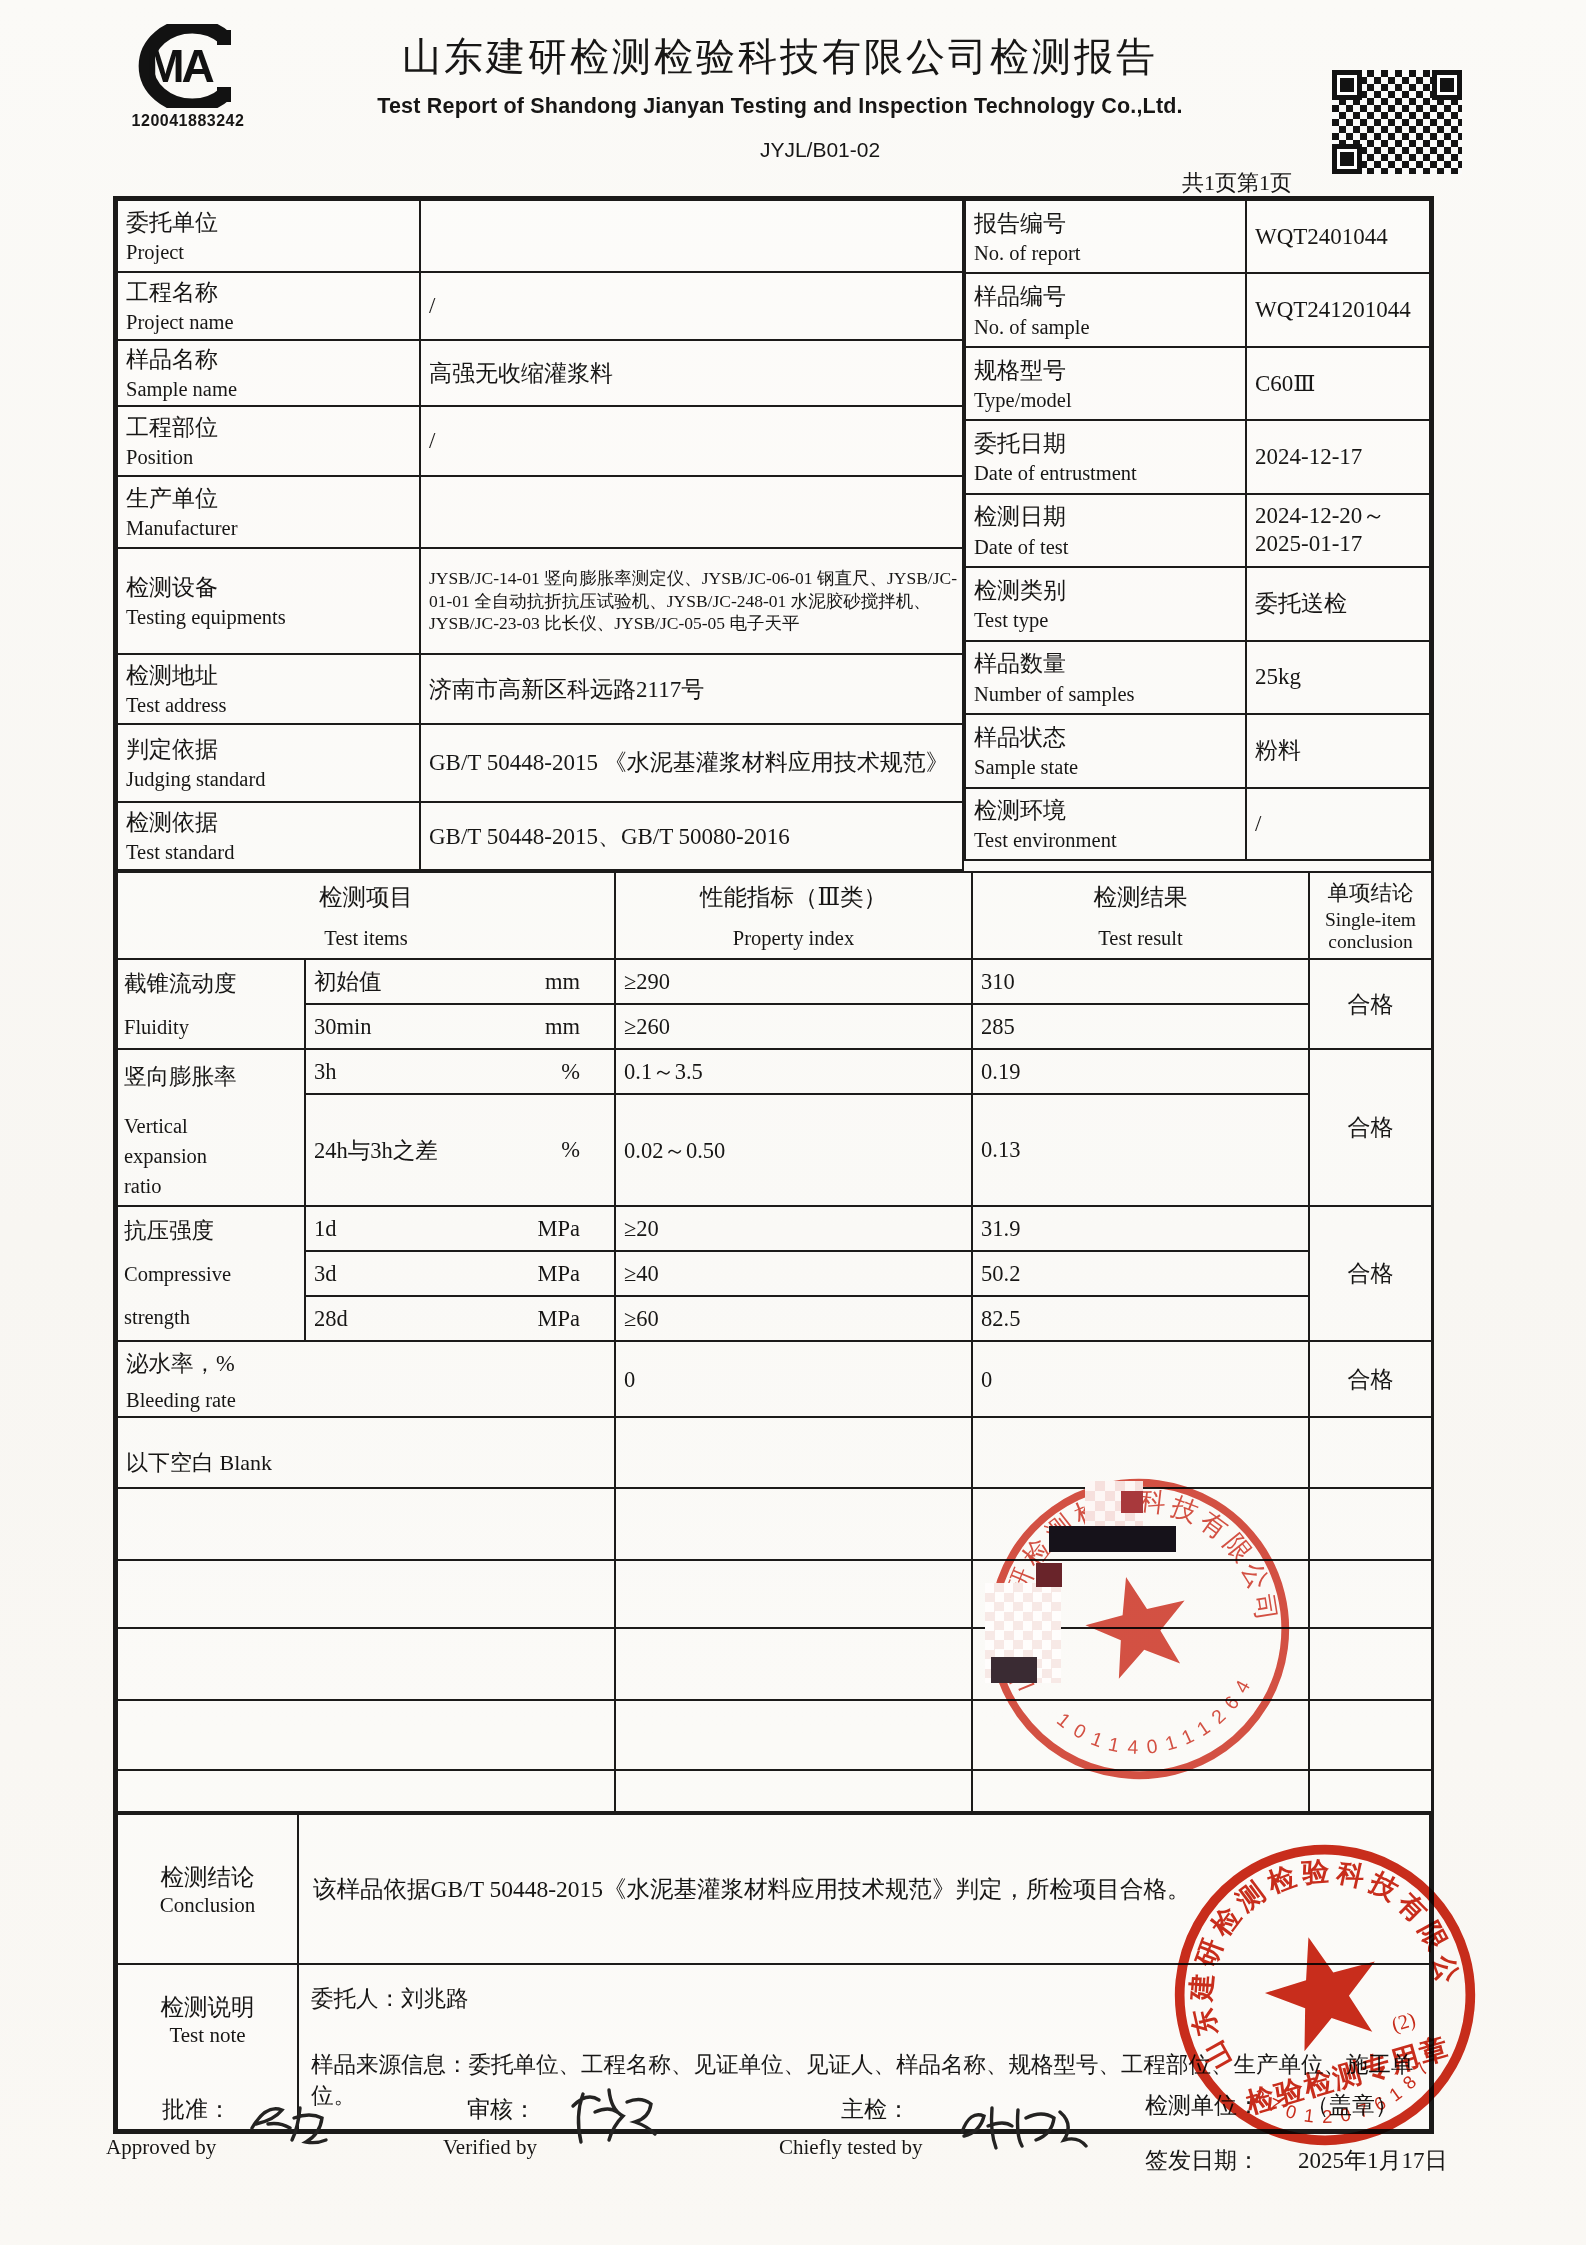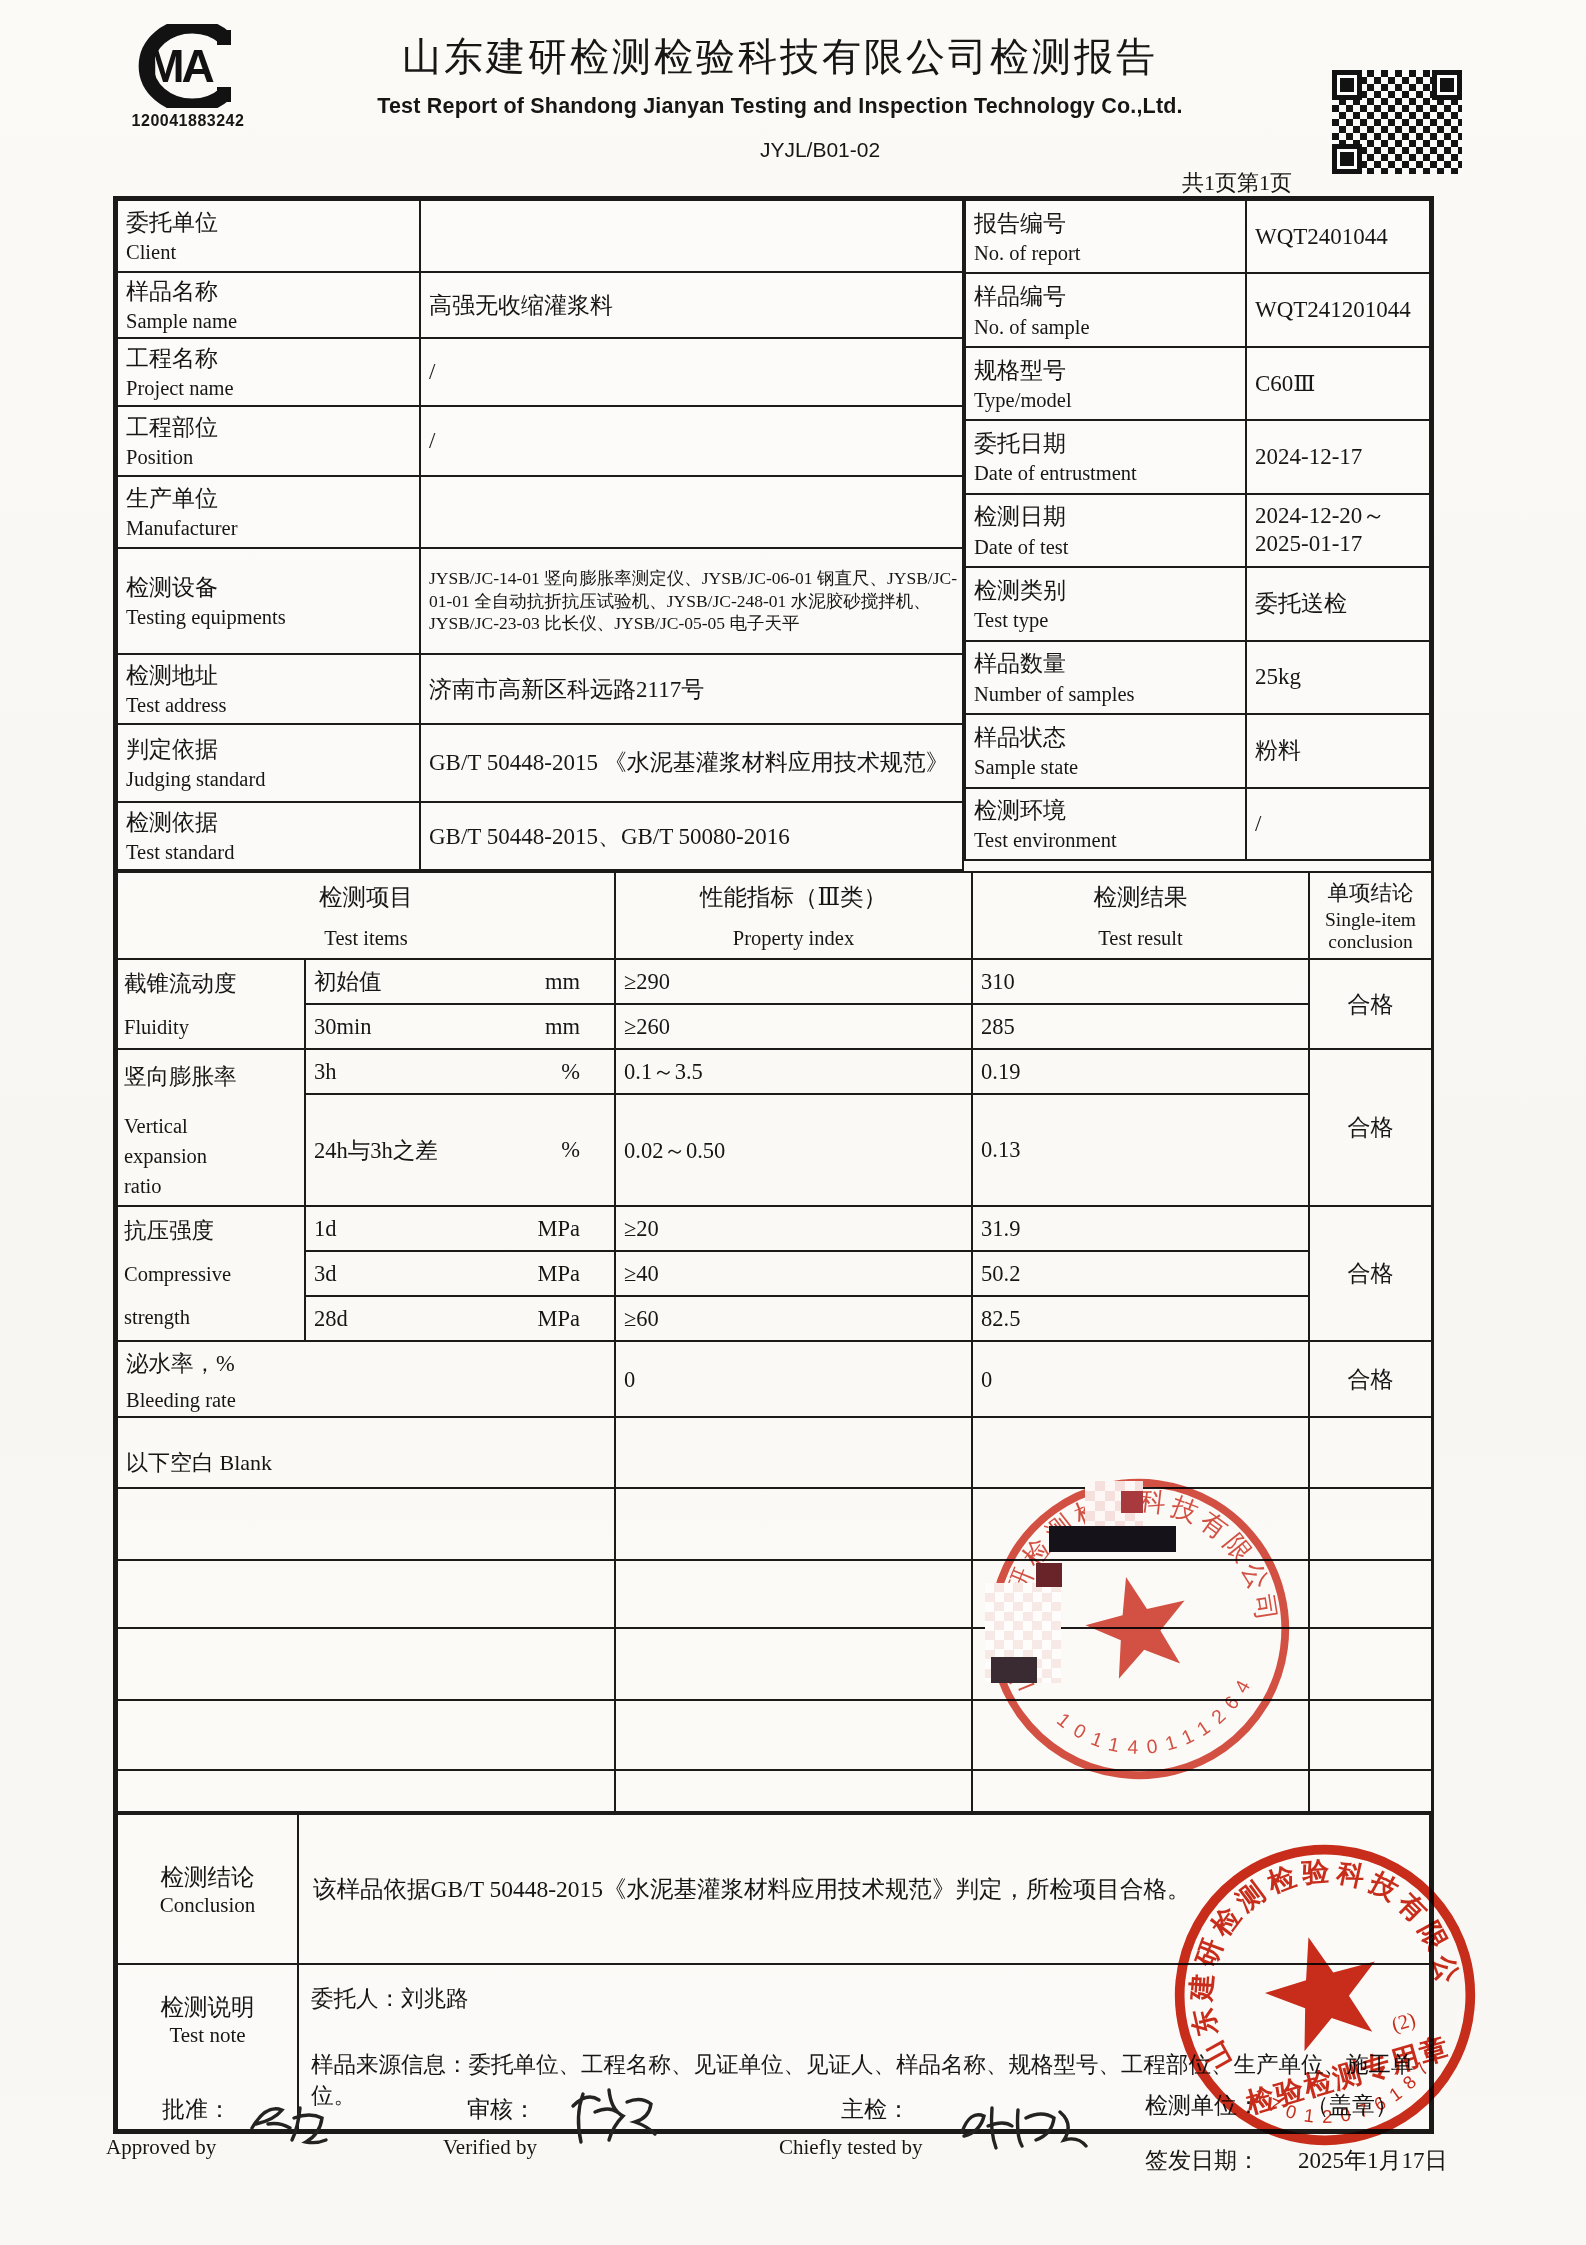--- a/index.html
+++ b/index.html
@@ -116,37 +116,37 @@
     <div class="info-flex">
       <table class="ileft">
         <colgroup>
             <col style="width:303px">
             <col>
           </colgroup>
         <tbody>
             <tr style="height:72px">
           <td class="lab">
             <div class="cn">委托单位</div>
-            <div class="en">Client</div>
+            <div class="en">Project</div>
               </td>
           <td class="val"></td>
+        </tr>
+        <tr style="height:68px">
+          <td class="lab">
+            <div class="cn">工程名称</div>
+            <div class="en">Project name</div>
+              </td>
+          <td class="val">/</td>
         </tr>
         <tr style="height:66px">
           <td class="lab">
             <div class="cn">样品名称</div>
             <div class="en">Sample name</div>
               </td>
           <td class="val">高强无收缩灌浆料</td>
-        </tr>
-        <tr style="height:68px">
-          <td class="lab">
-            <div class="cn">工程名称</div>
-            <div class="en">Project name</div>
-              </td>
-          <td class="val">/</td>
         </tr>
         <tr style="height:70px">
           <td class="lab">
             <div class="cn">工程部位</div>
             <div class="en">Position</div>
               </td>
           <td class="val">/</td>
         </tr>
         <tr style="height:72px">
           <td class="lab">

